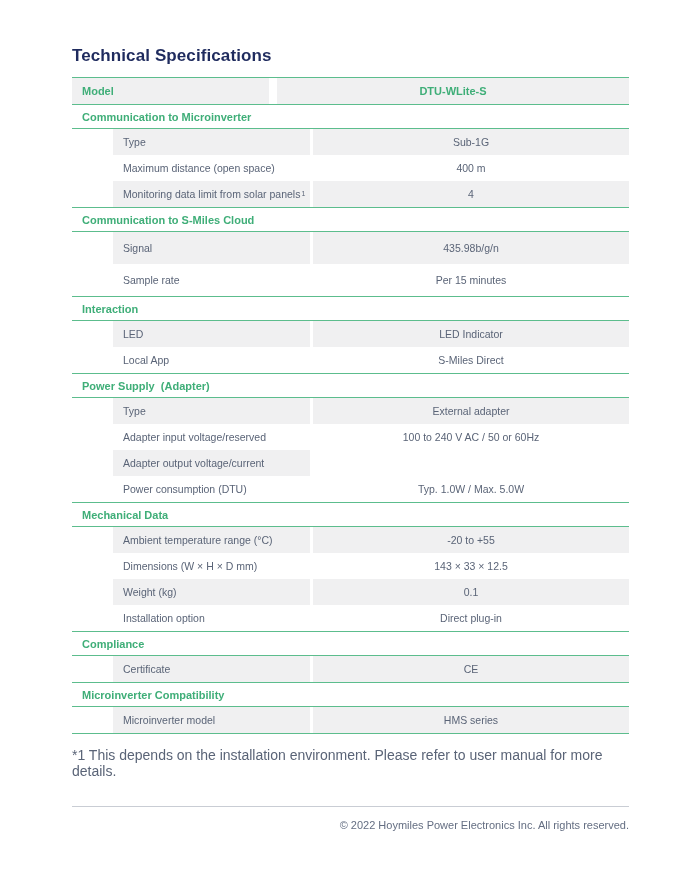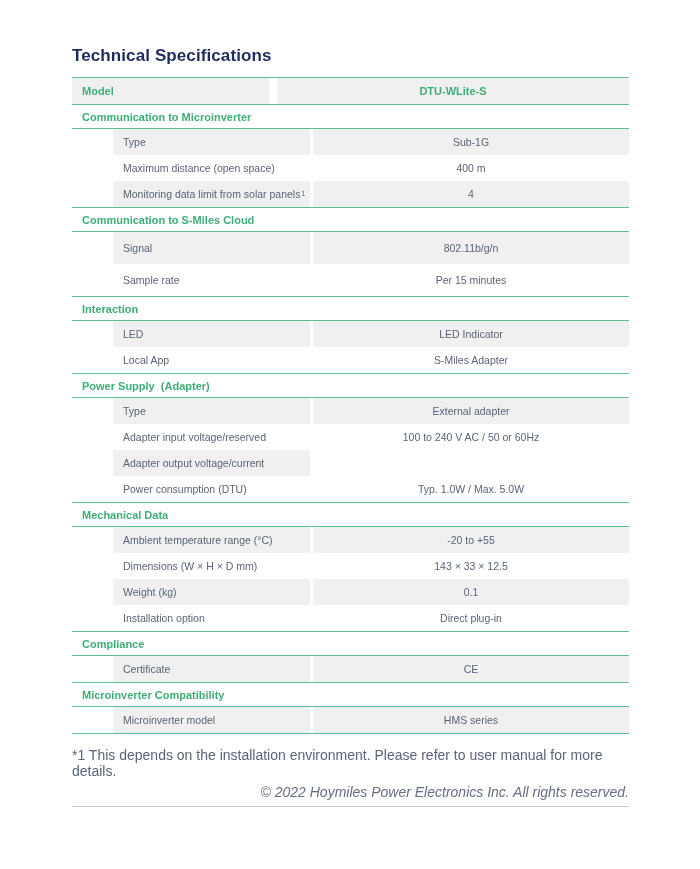--- a/index.html
+++ b/index.html
@@ -104,26 +104,25 @@
   .footer-rule {
     position:absolute;
     left:72px;
     top:806px;
     width:557px;
     border-top:1px solid #c9cdd4;
   }
   .copyright {
     position:absolute;
     left:72px;
-    top:784px;
+    top:819px;
     width:557px;
     text-align:right;
-    font-size:14px;
+    font-size:11px;
     color:#646e82;
-    font-style:italic;
   }
 </style>
 </head>
 <body>
 
 <div class="page">
   <div class="content">
 
     <div class="doc-title">Technical Specifications</div>
 
@@ -142,34 +141,34 @@
           <div class="cell label-cell">Maximum distance (open space)</div>
           <div class="cell value-cell">400 m</div>
         </div>
         <div class="data-row gray">
           <div class="cell label-cell">Monitoring data limit from solar panels<sup>1</sup></div>
           <div class="cell value-cell">4</div>
         </div>
         <div class="section-row">Communication to S-Miles Cloud</div>
         <div class="data-row gray tall">
           <div class="cell label-cell">Signal</div>
-          <div class="cell value-cell">802.11b/g/n</div>
+          <div class="cell value-cell">435.98b/g/n</div>
         </div>
         <div class="data-row tall">
           <div class="cell label-cell">Sample rate</div>
           <div class="cell value-cell">Per 15 minutes</div>
         </div>
         <div class="section-row">Interaction</div>
         <div class="data-row gray">
           <div class="cell label-cell">LED</div>
           <div class="cell value-cell">LED Indicator</div>
         </div>
         <div class="data-row">
           <div class="cell label-cell">Local App</div>
-          <div class="cell value-cell">S-Miles Adapter</div>
+          <div class="cell value-cell">S-Miles Direct</div>
         </div>
         <div class="section-row">Power Supply  (Adapter)</div>
         <div class="data-row gray">
           <div class="cell label-cell">Type</div>
           <div class="cell value-cell">External adapter</div>
         </div>
         <div class="data-row">
           <div class="cell label-cell">Adapter input voltage/reserved</div>
           <div class="cell value-cell">100 to 240 V AC / 50 or 60Hz</div>
         </div>

